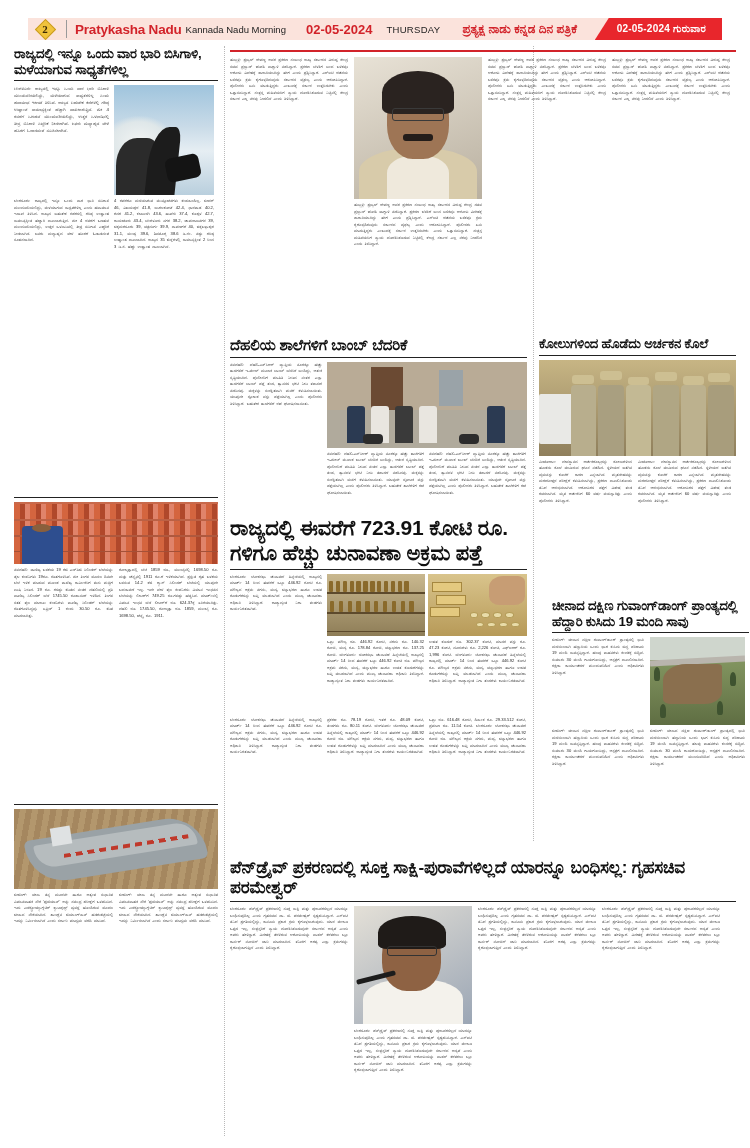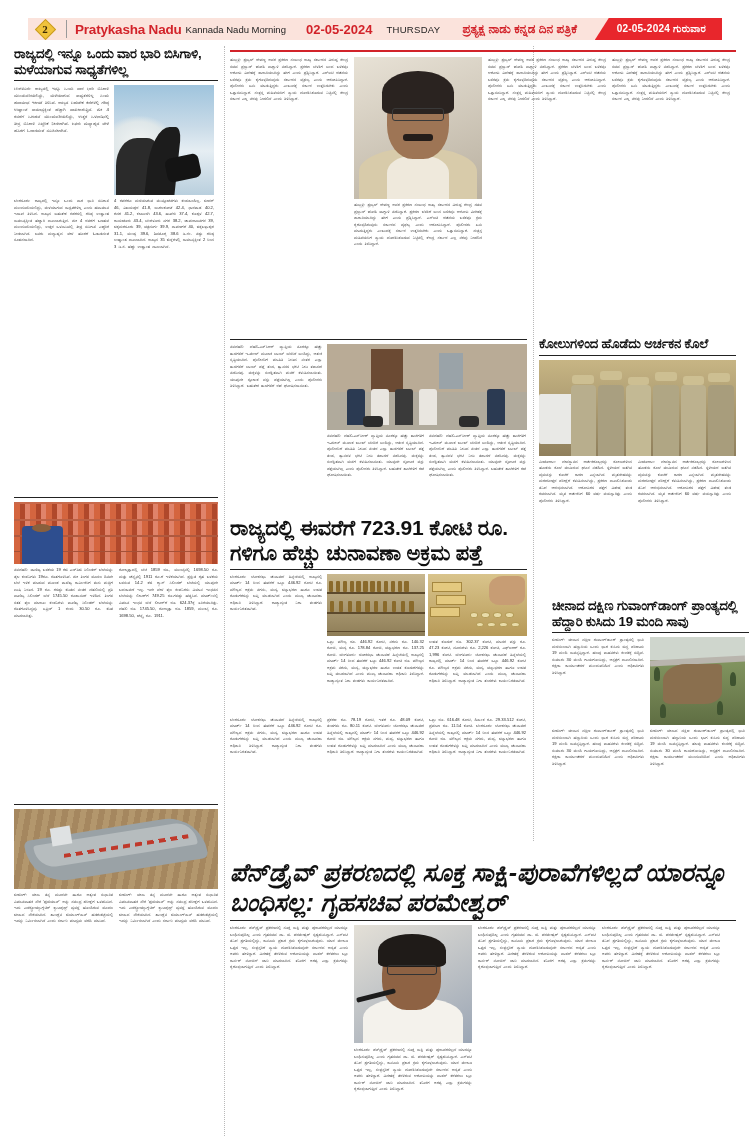--- a/index.html
+++ b/index.html
@@ -293,20 +293,21 @@
               <span class="stache"></span>
           </div>
           <div class="body-text tiny" style="width:128px; height:72px; margin-top:3px;">ಹುಬ್ಬಳ್ಳಿ: ಪ್ರಜ್ವಲ್ ರೇವಣ್ಣ ಅವರ ಪ್ರಕರಣ ಸಂಬಂಧ ರಾಜ್ಯ ಸರ್ಕಾರದ ವಿರುದ್ಧ ಕೇಂದ್ರ ಸಚಿವ ಪ್ರಲ್ಹಾದ್ ಜೋಶಿ ವಾಗ್ದಾಳಿ ನಡೆಸಿದ್ದಾರೆ. ಪ್ರಕರಣ ಬೆಳಕಿಗೆ ಬಂದ ಬಳಿಕವೂ ಆರೋಪಿ ವಿದೇಶಕ್ಕೆ ಪಾರಾರಿಯಾಗಿದ್ದು ಹೇಗೆ ಎಂದು ಪ್ರಶ್ನಿಸಿದ್ದಾರೆ. ಎಸ್‌ಐಟಿ ರಚನೆಯ ಬಳಿಕವೂ ಕ್ರಮ ಕೈಗೊಳ್ಳದಿರುವುದು ಸರ್ಕಾರದ ವೈಫಲ್ಯ ಎಂದು ಆರೋಪಿಸಿದ್ದಾರೆ. ಪೊಲೀಸರು ಏನು ಮಾಡುತ್ತಿದ್ದರು ಎಂಬುದಕ್ಕೆ ಸರ್ಕಾರ ಉತ್ತರಿಸಬೇಕು ಎಂದು ಒತ್ತಾಯಿಸಿದ್ದಾರೆ. ಸಂತ್ರಸ್ತ ಮಹಿಳೆಯರಿಗೆ ನ್ಯಾಯ ದೊರಕಿಸಿಕೊಡುವ ನಿಟ್ಟಿನಲ್ಲಿ ಕೇಂದ್ರ ಸರ್ಕಾರ ಎಲ್ಲ ನೆರವು ನೀಡಲಿದೆ ಎಂದು ತಿಳಿಸಿದ್ದಾರೆ.</div>
         </div>
         <div class="body-text tiny" style="width:118px; height:218px;">ಹುಬ್ಬಳ್ಳಿ: ಪ್ರಜ್ವಲ್ ರೇವಣ್ಣ ಅವರ ಪ್ರಕರಣ ಸಂಬಂಧ ರಾಜ್ಯ ಸರ್ಕಾರದ ವಿರುದ್ಧ ಕೇಂದ್ರ ಸಚಿವ ಪ್ರಲ್ಹಾದ್ ಜೋಶಿ ವಾಗ್ದಾಳಿ ನಡೆಸಿದ್ದಾರೆ. ಪ್ರಕರಣ ಬೆಳಕಿಗೆ ಬಂದ ಬಳಿಕವೂ ಆರೋಪಿ ವಿದೇಶಕ್ಕೆ ಪಾರಾರಿಯಾಗಿದ್ದು ಹೇಗೆ ಎಂದು ಪ್ರಶ್ನಿಸಿದ್ದಾರೆ. ಎಸ್‌ಐಟಿ ರಚನೆಯ ಬಳಿಕವೂ ಕ್ರಮ ಕೈಗೊಳ್ಳದಿರುವುದು ಸರ್ಕಾರದ ವೈಫಲ್ಯ ಎಂದು ಆರೋಪಿಸಿದ್ದಾರೆ. ಪೊಲೀಸರು ಏನು ಮಾಡುತ್ತಿದ್ದರು ಎಂಬುದಕ್ಕೆ ಸರ್ಕಾರ ಉತ್ತರಿಸಬೇಕು ಎಂದು ಒತ್ತಾಯಿಸಿದ್ದಾರೆ. ಸಂತ್ರಸ್ತ ಮಹಿಳೆಯರಿಗೆ ನ್ಯಾಯ ದೊರಕಿಸಿಕೊಡುವ ನಿಟ್ಟಿನಲ್ಲಿ ಕೇಂದ್ರ ಸರ್ಕಾರ ಎಲ್ಲ ನೆರವು ನೀಡಲಿದೆ ಎಂದು ತಿಳಿಸಿದ್ದಾರೆ.</div>
         <div class="body-text tiny" style="width:118px; height:218px;">ಹುಬ್ಬಳ್ಳಿ: ಪ್ರಜ್ವಲ್ ರೇವಣ್ಣ ಅವರ ಪ್ರಕರಣ ಸಂಬಂಧ ರಾಜ್ಯ ಸರ್ಕಾರದ ವಿರುದ್ಧ ಕೇಂದ್ರ ಸಚಿವ ಪ್ರಲ್ಹಾದ್ ಜೋಶಿ ವಾಗ್ದಾಳಿ ನಡೆಸಿದ್ದಾರೆ. ಪ್ರಕರಣ ಬೆಳಕಿಗೆ ಬಂದ ಬಳಿಕವೂ ಆರೋಪಿ ವಿದೇಶಕ್ಕೆ ಪಾರಾರಿಯಾಗಿದ್ದು ಹೇಗೆ ಎಂದು ಪ್ರಶ್ನಿಸಿದ್ದಾರೆ. ಎಸ್‌ಐಟಿ ರಚನೆಯ ಬಳಿಕವೂ ಕ್ರಮ ಕೈಗೊಳ್ಳದಿರುವುದು ಸರ್ಕಾರದ ವೈಫಲ್ಯ ಎಂದು ಆರೋಪಿಸಿದ್ದಾರೆ. ಪೊಲೀಸರು ಏನು ಮಾಡುತ್ತಿದ್ದರು ಎಂಬುದಕ್ಕೆ ಸರ್ಕಾರ ಉತ್ತರಿಸಬೇಕು ಎಂದು ಒತ್ತಾಯಿಸಿದ್ದಾರೆ. ಸಂತ್ರಸ್ತ ಮಹಿಳೆಯರಿಗೆ ನ್ಯಾಯ ದೊರಕಿಸಿಕೊಡುವ ನಿಟ್ಟಿನಲ್ಲಿ ಕೇಂದ್ರ ಸರ್ಕಾರ ಎಲ್ಲ ನೆರವು ನೀಡಲಿದೆ ಎಂದು ತಿಳಿಸಿದ್ದಾರೆ.</div>
       </div>
     </div>
 
     <div class="col" style="left:216px; top:290px; width:297px;">
+      <h2 class="kn-head head-md">ದೆಹಲಿಯ ಶಾಲೆಗಳಿಗೆ ಬಾಂಬ್ ಬೆದರಿಕೆ</h2>
       <div class="rule-thin"></div>
       <div style="display:flex; gap:5px; margin-top:2px;">
         <div class="body-text tiny" style="width:92px; height:135px;">ನವದೆಹಲಿ: ದೆಹಲಿ-ಎನ್‌ಸಿಆರ್ ವ್ಯಾಪ್ತಿಯ ನೂರಕ್ಕೂ ಹೆಚ್ಚು ಶಾಲೆಗಳಿಗೆ ಇ-ಮೇಲ್ ಮೂಲಕ ಬಾಂಬ್ ಬೆದರಿಕೆ ಬಂದಿದ್ದು, ಆತಂಕ ಸೃಷ್ಟಿಯಾಗಿದೆ. ಪೊಲೀಸರಿಗೆ ಮಾಹಿತಿ ನೀಡಿದ ನಂತರ ಎಲ್ಲಾ ಶಾಲೆಗಳಿಗೆ ಬಾಂಬ್ ಪತ್ತೆ ತಂಡ, ಶ್ವಾನದಳ ಭೇಟಿ ನೀಡಿ ತಪಾಸಣೆ ನಡೆಸಿದವು. ಮಕ್ಕಳನ್ನು ಸುರಕ್ಷಿತವಾಗಿ ಮನೆಗೆ ಕಳುಹಿಸಲಾಯಿತು. ಯಾವುದೇ ಸ್ಫೋಟಕ ವಸ್ತು ಪತ್ತೆಯಾಗಿಲ್ಲ ಎಂದು ಪೊಲೀಸರು ತಿಳಿಸಿದ್ದಾರೆ. ಬಹುತೇಕ ಶಾಲೆಗಳಿಗೆ ರಜೆ ಘೋಷಿಸಲಾಯಿತು.</div>
         <div style="width:200px;">
           <div class="photo ph-police" style="width:200px; height:86px;">
             <span class="wall"></span>
               <span class="door"></span>
               <span class="door2"></span>
               <span class="ground"></span>
             <span class="man" style="left:10%"></span>
@@ -427,21 +428,21 @@
             <span class="tree" style="left:10%; top:76%"></span>
         </div>
       </div>
       <div style="display:flex; gap:6px; margin-top:3px;">
         <div class="body-text tiny" style="width:92px; height:138px;">ಬೀಜಿಂಗ್: ಚೀನಾದ ದಕ್ಷಿಣ ಗುವಾಂಗ್‌ಡಾಂಗ್ ಪ್ರಾಂತ್ಯದಲ್ಲಿ ಭಾರಿ ಮಳೆಯಿಂದಾಗಿ ಹೆದ್ದಾರಿಯ ಒಂದು ಭಾಗ ಕುಸಿದು ಬಿದ್ದ ಪರಿಣಾಮ 19 ಮಂದಿ ಸಾವನ್ನಪ್ಪಿದ್ದಾರೆ. ಹಲವು ವಾಹನಗಳು ಕಂದಕಕ್ಕೆ ಬಿದ್ದಿವೆ. ಸುಮಾರು 30 ಮಂದಿ ಗಾಯಗೊಂಡಿದ್ದು, ಆಸ್ಪತ್ರೆಗೆ ದಾಖಲಿಸಲಾಗಿದೆ. ರಕ್ಷಣಾ ಕಾರ್ಯಾಚರಣೆ ಮುಂದುವರಿದಿದೆ ಎಂದು ಅಧಿಕಾರಿಗಳು ತಿಳಿಸಿದ್ದಾರೆ.</div>
         <div class="body-text tiny" style="width:95px; height:138px;">ಬೀಜಿಂಗ್: ಚೀನಾದ ದಕ್ಷಿಣ ಗುವಾಂಗ್‌ಡಾಂಗ್ ಪ್ರಾಂತ್ಯದಲ್ಲಿ ಭಾರಿ ಮಳೆಯಿಂದಾಗಿ ಹೆದ್ದಾರಿಯ ಒಂದು ಭಾಗ ಕುಸಿದು ಬಿದ್ದ ಪರಿಣಾಮ 19 ಮಂದಿ ಸಾವನ್ನಪ್ಪಿದ್ದಾರೆ. ಹಲವು ವಾಹನಗಳು ಕಂದಕಕ್ಕೆ ಬಿದ್ದಿವೆ. ಸುಮಾರು 30 ಮಂದಿ ಗಾಯಗೊಂಡಿದ್ದು, ಆಸ್ಪತ್ರೆಗೆ ದಾಖಲಿಸಲಾಗಿದೆ. ರಕ್ಷಣಾ ಕಾರ್ಯಾಚರಣೆ ಮುಂದುವರಿದಿದೆ ಎಂದು ಅಧಿಕಾರಿಗಳು ತಿಳಿಸಿದ್ದಾರೆ.</div>
       </div>
     </div>
 
     <div class="col" style="left:216px; top:812px; width:506px;">
-      <h2 class="kn-head head-lg" style="font-size:25px;font-style:italic;">ಪೆನ್‌ಡ್ರೈವ್ ಪ್ರಕರಣದಲ್ಲಿ ಸೂಕ್ತ ಸಾಕ್ಷಿ-ಪುರಾವೆಗಳಿಲ್ಲದೆ ಯಾರನ್ನೂ ಬಂಧಿಸಲ್ಲ: ಗೃಹಸಚಿವ ಪರಮೇಶ್ವರ್</h2>
+      <h2 class="kn-head head-lg" style="font-size:17px;">ಪೆನ್‌ಡ್ರೈವ್ ಪ್ರಕರಣದಲ್ಲಿ ಸೂಕ್ತ ಸಾಕ್ಷಿ-ಪುರಾವೆಗಳಿಲ್ಲದೆ ಯಾರನ್ನೂ ಬಂಧಿಸಲ್ಲ: ಗೃಹಸಚಿವ ಪರಮೇಶ್ವರ್</h2>
       <div class="rule-thin"></div>
       <div style="display:flex; gap:6px; margin-top:3px;">
         <div class="body-text tiny" style="width:118px; height:240px;">ಬೆಂಗಳೂರು: ಪೆನ್‌ಡ್ರೈವ್ ಪ್ರಕರಣದಲ್ಲಿ ಸೂಕ್ತ ಸಾಕ್ಷಿ ಮತ್ತು ಪುರಾವೆಗಳಿಲ್ಲದೆ ಯಾರನ್ನೂ ಬಂಧಿಸುವುದಿಲ್ಲ ಎಂದು ಗೃಹಸಚಿವ ಡಾ. ಜಿ. ಪರಮೇಶ್ವರ್ ಸ್ಪಷ್ಟಪಡಿಸಿದ್ದಾರೆ. ಎಸ್‌ಐಟಿ ತನಿಖೆ ಪ್ರಗತಿಯಲ್ಲಿದ್ದು, ಕಾನೂನು ಪ್ರಕಾರ ಕ್ರಮ ಕೈಗೊಳ್ಳಲಾಗುವುದು. ಯಾರ ಮೇಲೂ ಒತ್ತಡ ಇಲ್ಲ, ಸಂತ್ರಸ್ತರಿಗೆ ನ್ಯಾಯ ದೊರಕಿಸಿಕೊಡುವುದೇ ಸರ್ಕಾರದ ಆದ್ಯತೆ ಎಂದು ಅವರು ಹೇಳಿದ್ದಾರೆ. ವಿದೇಶಕ್ಕೆ ತೆರಳಿರುವ ಆರೋಪಿಯನ್ನು ವಾಪಸ್ ಕರೆತರಲು ಬ್ಲೂ ಕಾರ್ನರ್ ನೋಟಿಸ್ ಜಾರಿ ಮಾಡಲಾಗಿದೆ. ತನಿಖೆಗೆ ಅಗತ್ಯ ಎಲ್ಲಾ ಕ್ರಮಗಳನ್ನು ಕೈಗೊಳ್ಳಲಾಗುತ್ತಿದೆ ಎಂದು ತಿಳಿಸಿದ್ದಾರೆ.</div>
         <div style="width:118px;">
           <div class="photo ph-param" style="width:118px; height:118px;">
             <span class="bgp"></span>
               <span class="kurta"></span>
               <span class="faceP"></span>
             <span class="hairP"></span>
               <span class="glassP"></span>

